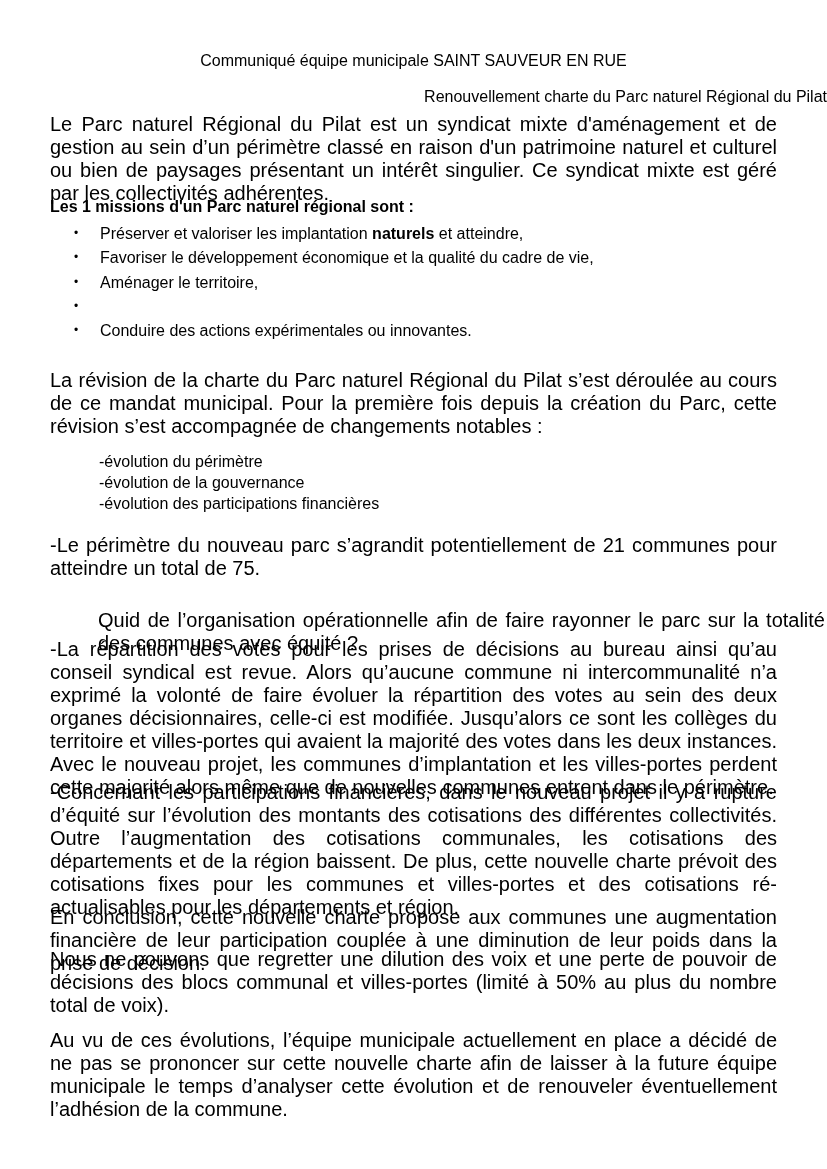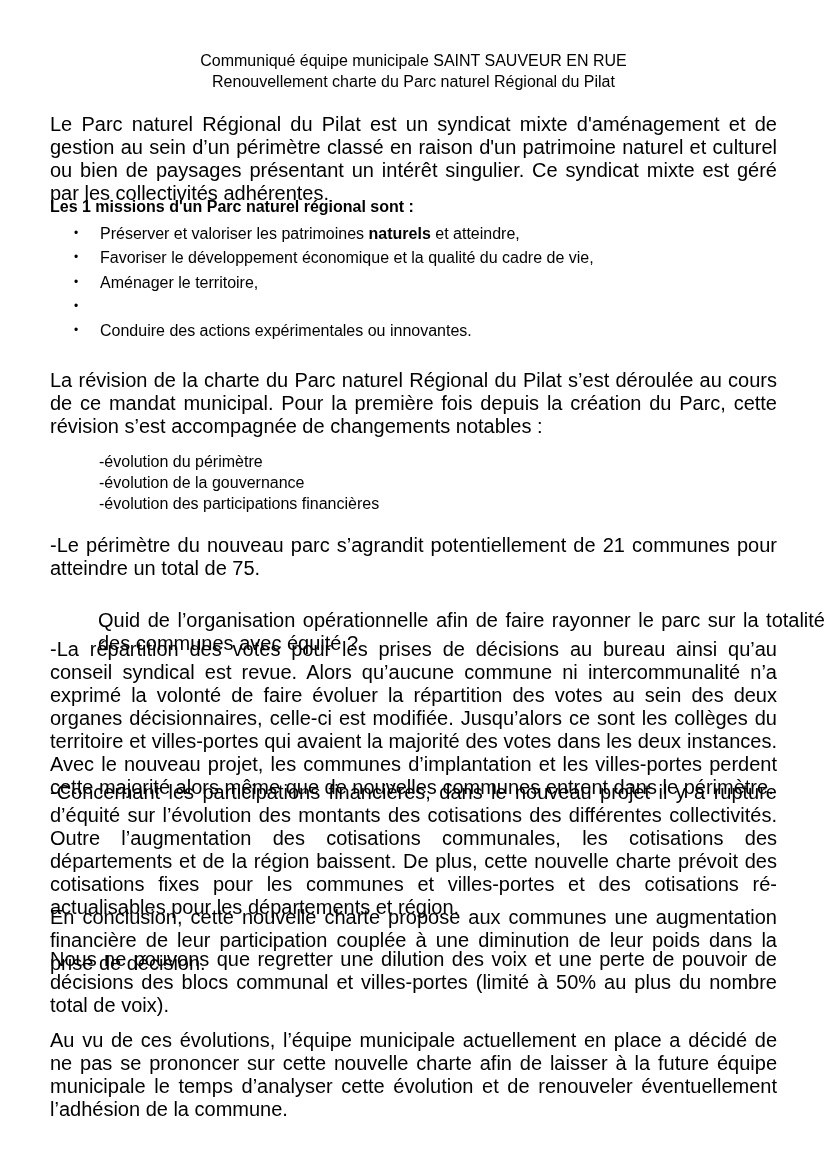--- a/index.html
+++ b/index.html
@@ -14,30 +14,30 @@
     ul.missions li { position: relative; padding-left: 50px; height: 24.3px; line-height: 21px; font-size: 16px; }
     ul.missions li .bullet { position: absolute; left: 24px; top: 0; font-size: 12px; line-height: 21px; }
     .dash-list { position: absolute; left: 99px; top: 451px; font-size: 16px; line-height: 21px; }
     .dash-list div { height: 21px; }
     b { font-weight: bold; }
   </style>
 </head>
 <body>
 
 <div class="title" style="top:50px;">Communiqué équipe municipale SAINT SAUVEUR EN RUE</div>
-<div class="title" style="top:71px;">Renouvellement charte du Parc naturel Régional du Pilat</div>
+<div class="title" style="top:86px;text-align:right;">Renouvellement charte du Parc naturel Régional du Pilat</div>
 
 <div class="para" style="top:113px;">Le Parc naturel Régional du Pilat est un syndicat mixte d'aménagement et de gestion au sein d’un périmètre classé en raison d'un patrimoine naturel et culturel ou bien de paysages présentant un intérêt singulier. Ce syndicat mixte est géré par les collectivités adhérentes.</div>
 
 <div class="heading" style="top:196px;">Les 1 missions d'un Parc naturel régional sont :</div>
 
 <ul class="missions">
   <li>
     <span class="bullet">•</span>
-    <span>Préserver et valoriser les patrimoines </span><b>naturels</b><span> et atteindre,</span>
+    <span>Préserver et valoriser les implantation </span><b>naturels</b><span> et atteindre,</span>
   </li>
   <li>
     <span class="bullet">•</span>
     <span>Favoriser le développement économique et la qualité du cadre de vie,</span>
   </li>
   <li>
     <span class="bullet">•</span>
     <span>Aménager le territoire,</span>
   </li>
   <li>

